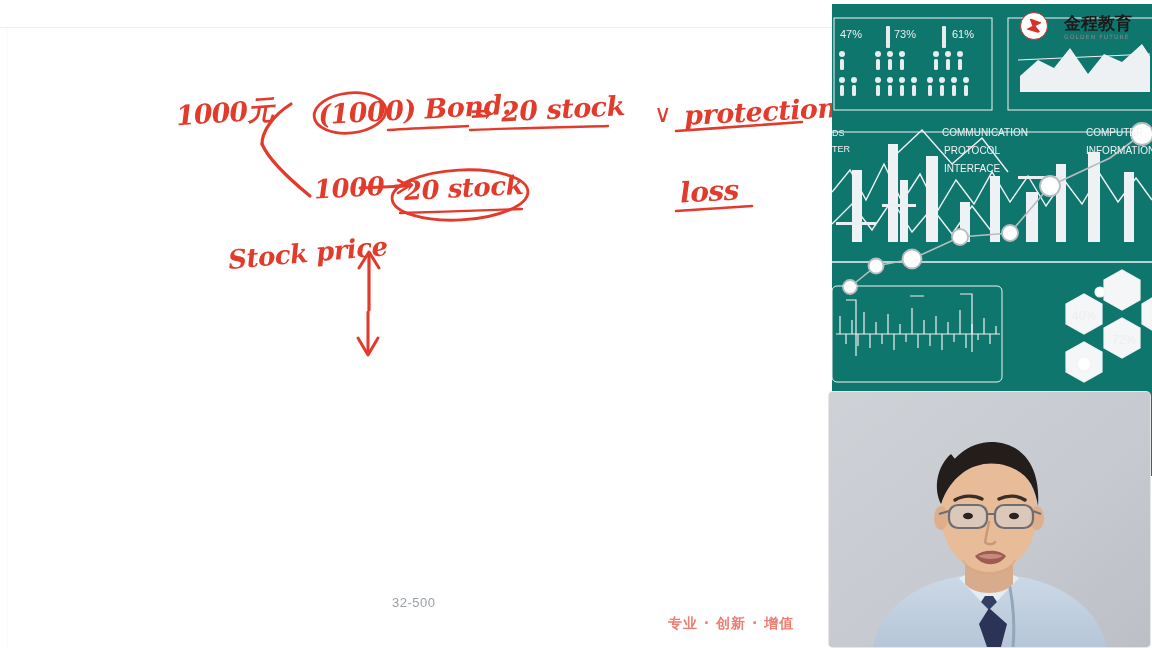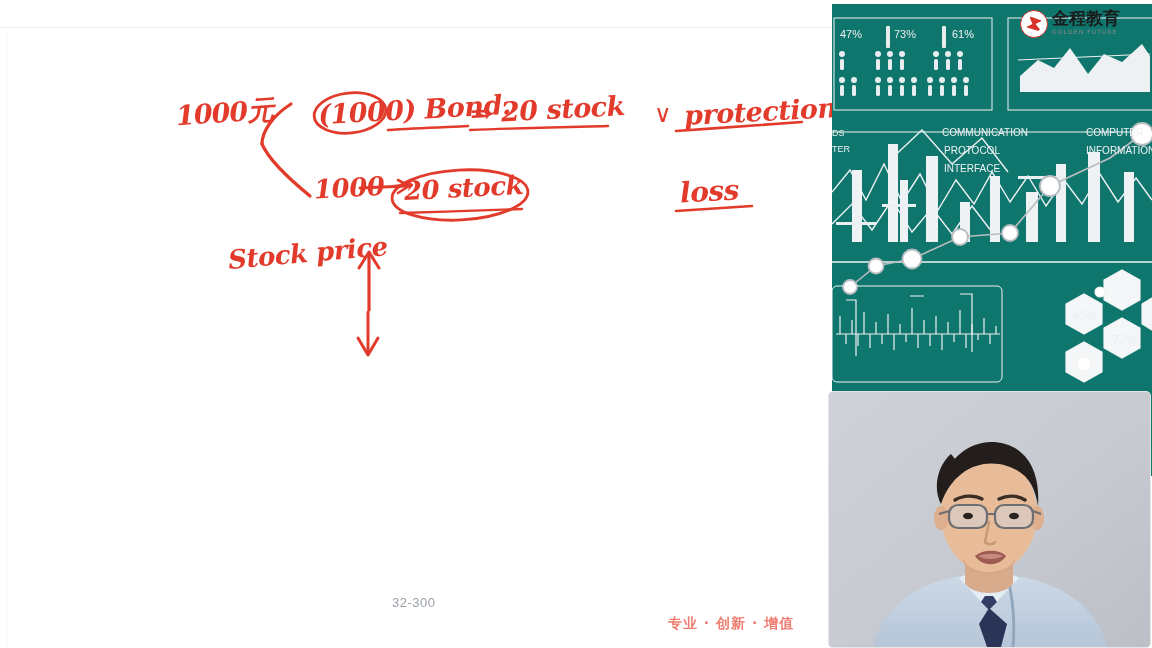--- a/index.html
+++ b/index.html
@@ -83,21 +83,21 @@
     width: 320px; height: 472px;
     background: #0f766e;
     overflow: hidden;
   }
   .info-svg { position: absolute; left: 0; top: 0; width: 320px; height: 390px; }
 
   
   .logo {
     position: absolute;
     left: 1020px; top: 10px;
-    display: flex; align-items: flex-start; gap: 4px;
+    display: flex; align-items: flex-end; gap: 16px;
     height: 30px;
   }
   .logo-mark {
     width: 26px; height: 26px; border-radius: 50%;
     border: 1.5px solid #c8312a;
     display: flex; align-items: center; justify-content: center;
     background: #fff;
     position: relative;
   }
   .logo-mark::after {
@@ -174,21 +174,21 @@
     <div class="ink ink-1000pct">1000元</div>
     <div class="ink ink-bond">(1000) Bond.</div>
     <div class="ink ink-arrow1">⇒ 20 stock</div>
     <div class="ink ink-1000">1000 →</div>
     <div class="ink ink-stock2">20 stock</div>
     <div class="ink ink-stockprice">Stock price</div>
     <div class="ink ink-check">∨</div>
     <div class="ink ink-protect">protection</div>
     <div class="ink ink-loss">loss</div>
 
-    <div class="page-num">32-300</div>
+    <div class="page-num">32-500</div>
     <div class="slogan">专业 · 创新 · 增值</div>
   </div>
 
   <div class="info-panel">
     <svg class="info-svg" viewBox="0 0 320 390">
 
       <rect x="2" y="14" width="158" height="92" fill="none" stroke="#f2f3f4" stroke-width="1"></rect>
       <rect x="176" y="14" width="150" height="92" fill="none" stroke="#f2f3f4" stroke-width="1"></rect>
 
       <g fill="#e9ecee">

